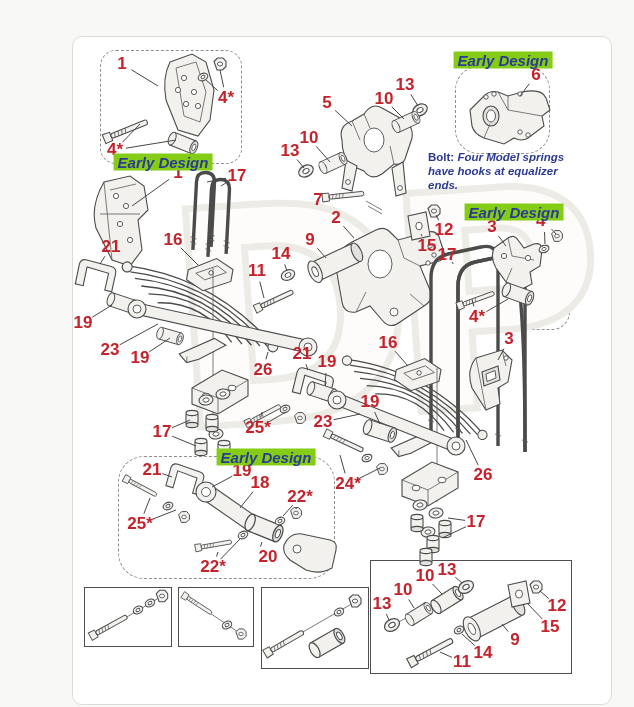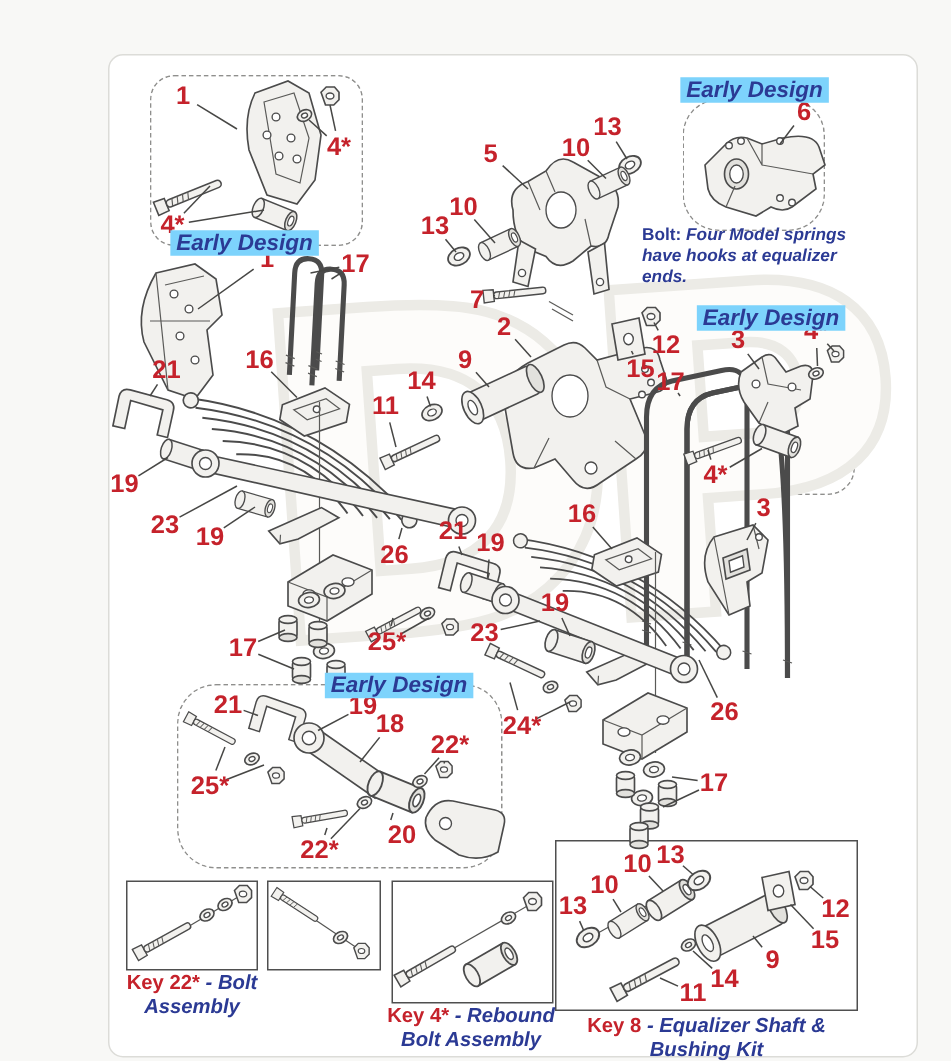--- a/index.html
+++ b/index.html
@@ -4,21 +4,21 @@
 <style>
   html,body{margin:0;padding:0;background:#f6f6f4;}
   .screen{position:relative;width:634px;height:707px;background:#f8f8f6;overflow:hidden;
           font-family:"Liberation Sans","DejaVu Sans",sans-serif;}
   .card{position:absolute;left:72px;top:36px;width:538px;height:667px;background:#ffffff;
         border:1px solid #dcdcd8;border-radius:10px;}
   .page-title{position:absolute;left:0;top:6px;width:634px;text-align:center;
         font-size:15.5px;font-weight:bold;color:#484c55;letter-spacing:.2px;}
   .dashed-box{position:absolute;border:1.6px dashed #8f8f8d;background:transparent;}
   .key-box{position:absolute;border:1.6px solid #4f4f4f;background:#ffffff;}
-  .design-label{position:absolute;transform:translate(-50%,-50%);color:#2b3a94;background:#7dd3fc;
+  .design-label{position:absolute;transform:translate(-50%,-50%);color:#2b3a94;background:#84cc16;
         font-style:italic;font-weight:bold;font-size:15px;padding:0 4px;white-space:nowrap;}
   .note{position:absolute;left:428px;top:151px;width:158px;color:#2b3a94;
         font-size:11.5px;font-weight:bold;line-height:1.2;}
   .note .ni{font-style:italic;}
   .keycap{position:absolute;text-align:center;font-size:13.5px;font-weight:bold;line-height:1.15;}
   .keycap .kr{color:#c5222b;}
   .keycap .kb{color:#2b3a94;font-style:italic;}
   .callout{position:absolute;transform:translate(-50%,-50%);color:#c5222b;
         font-weight:bold;font-size:17px;white-space:nowrap;}
   svg#art{position:absolute;left:0;top:0;pointer-events:none;}
@@ -489,23 +489,14 @@
   <span class="design-label" style="left:514px;top:212px;">Early Design</span>
   <span class="design-label" style="left:266px;top:457px;">Early Design</span>
 
   <div class="note">
     <span class="np">Bolt:</span>
     <span class="ni">Four Model springs</span>
     <br>
     <span class="ni">have hooks at equalizer ends.</span>
   </div>
 
-  <div class="keycap" style="left:80px;top:647px;width:96px;">
-    <span class="kr">Key 22*</span><span class="kb"> - Bolt Assembly</span>
-  </div>
-  <div class="keycap" style="left:256px;top:669px;width:116px;">
-    <span class="kr">Key 4*</span><span class="kb"> - Rebound Bolt Assembly</span>
-  </div>
-  <div class="keycap" style="left:382px;top:676px;width:178px;">
-    <span class="kr">Key 8</span><span class="kb"> - Equalizer Shaft &amp; Bushing Kit</span>
-  </div>
 
 </div>
 
 </body></html>

